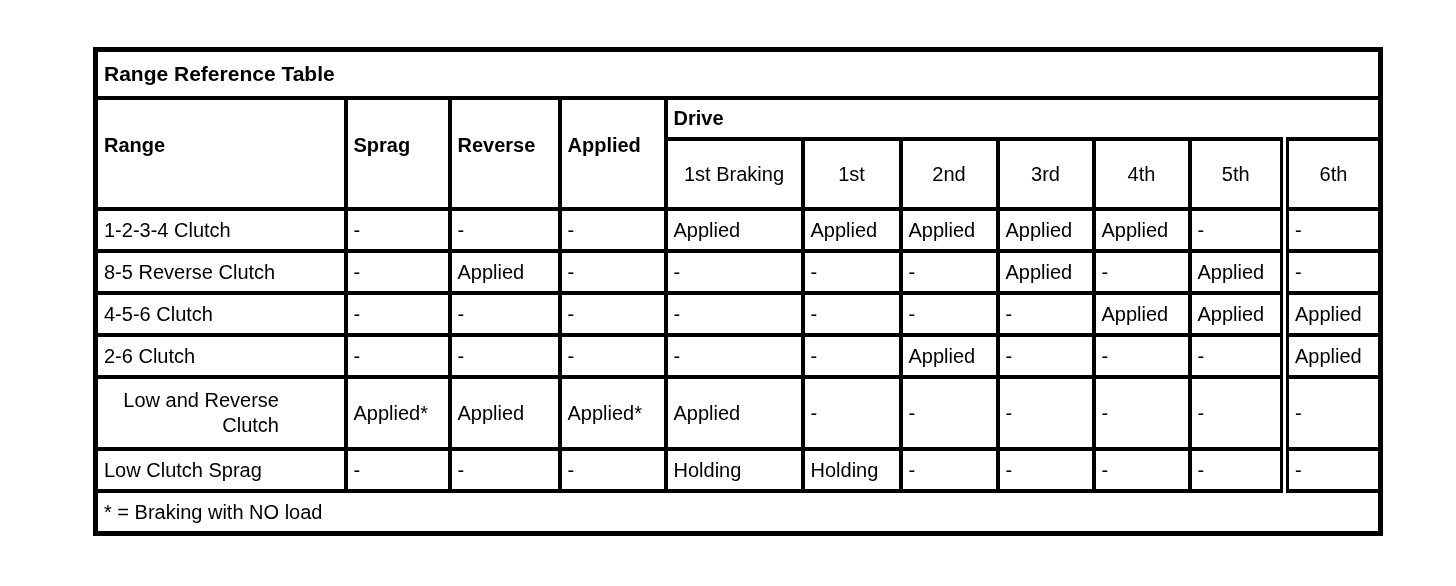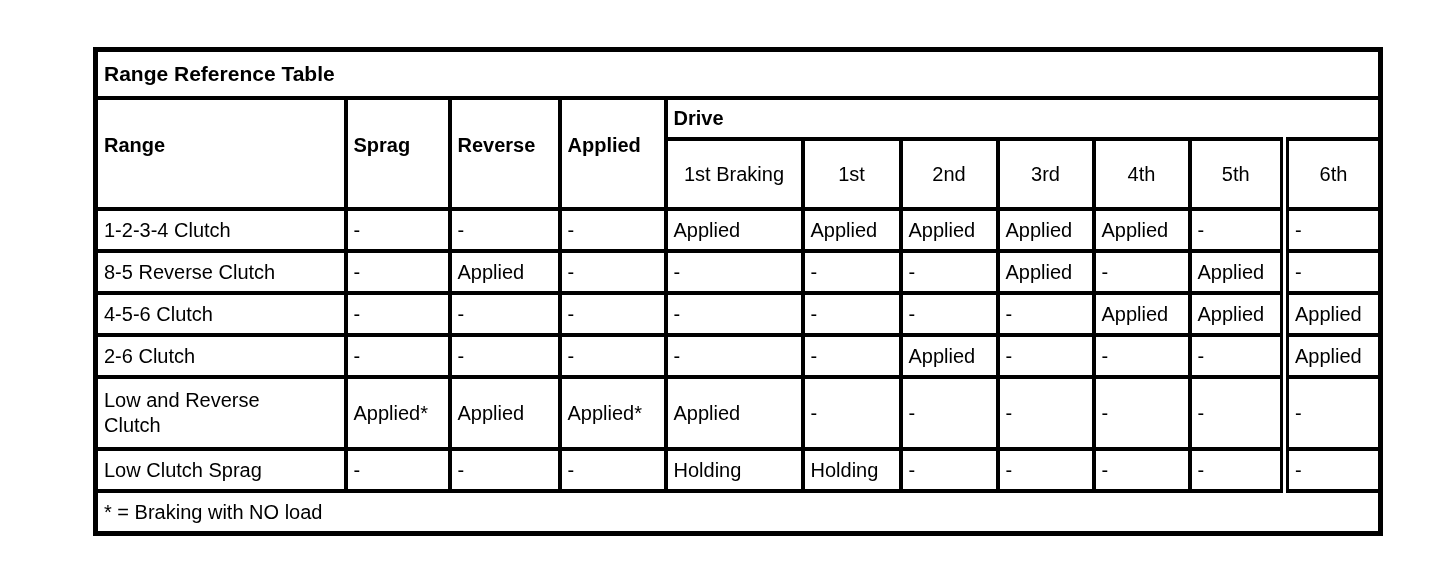--- a/index.html
+++ b/index.html
@@ -62,20 +62,21 @@
     text-align: center;
     font-weight: bold !important;
     vertical-align: bottom;
     padding-bottom: 18px !important;
   }
   tr.data-row td { height: 34px; }
   tr.data-row-tall td { height: 64px; }
   .label-narrow {
     display: inline-block;
     max-width: 175px;
+    text-align: right;
   }
   .foot-cell { height: 34px; }
 </style>
 </head>
 <body>
 
 <div class="table-wrap">
   <table class="range-table">
     <colgroup>
       <col style="width:250px">

